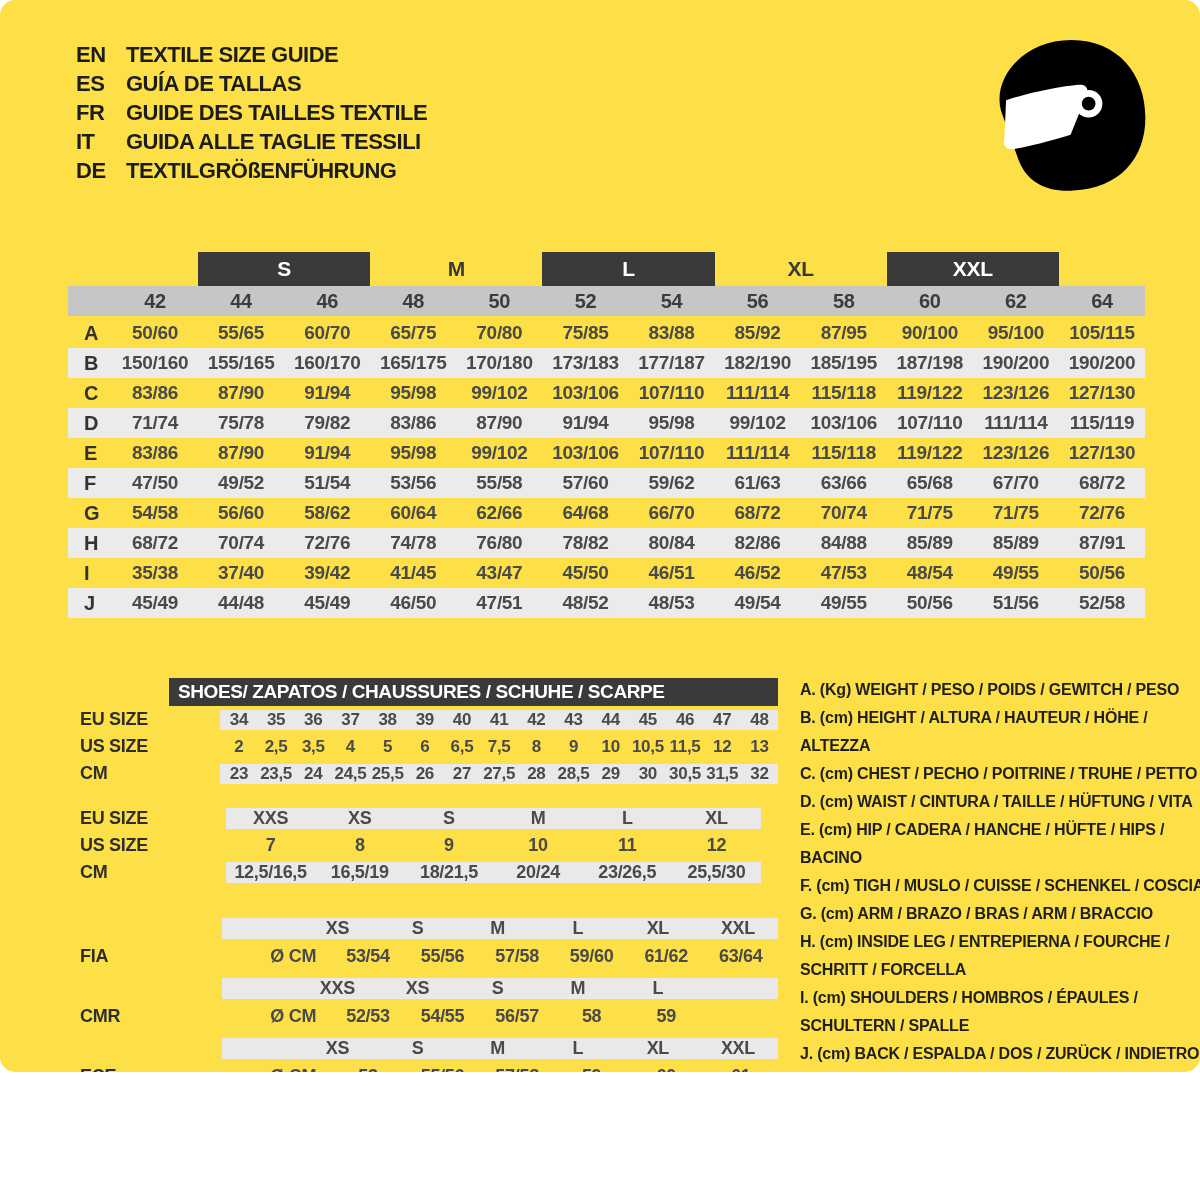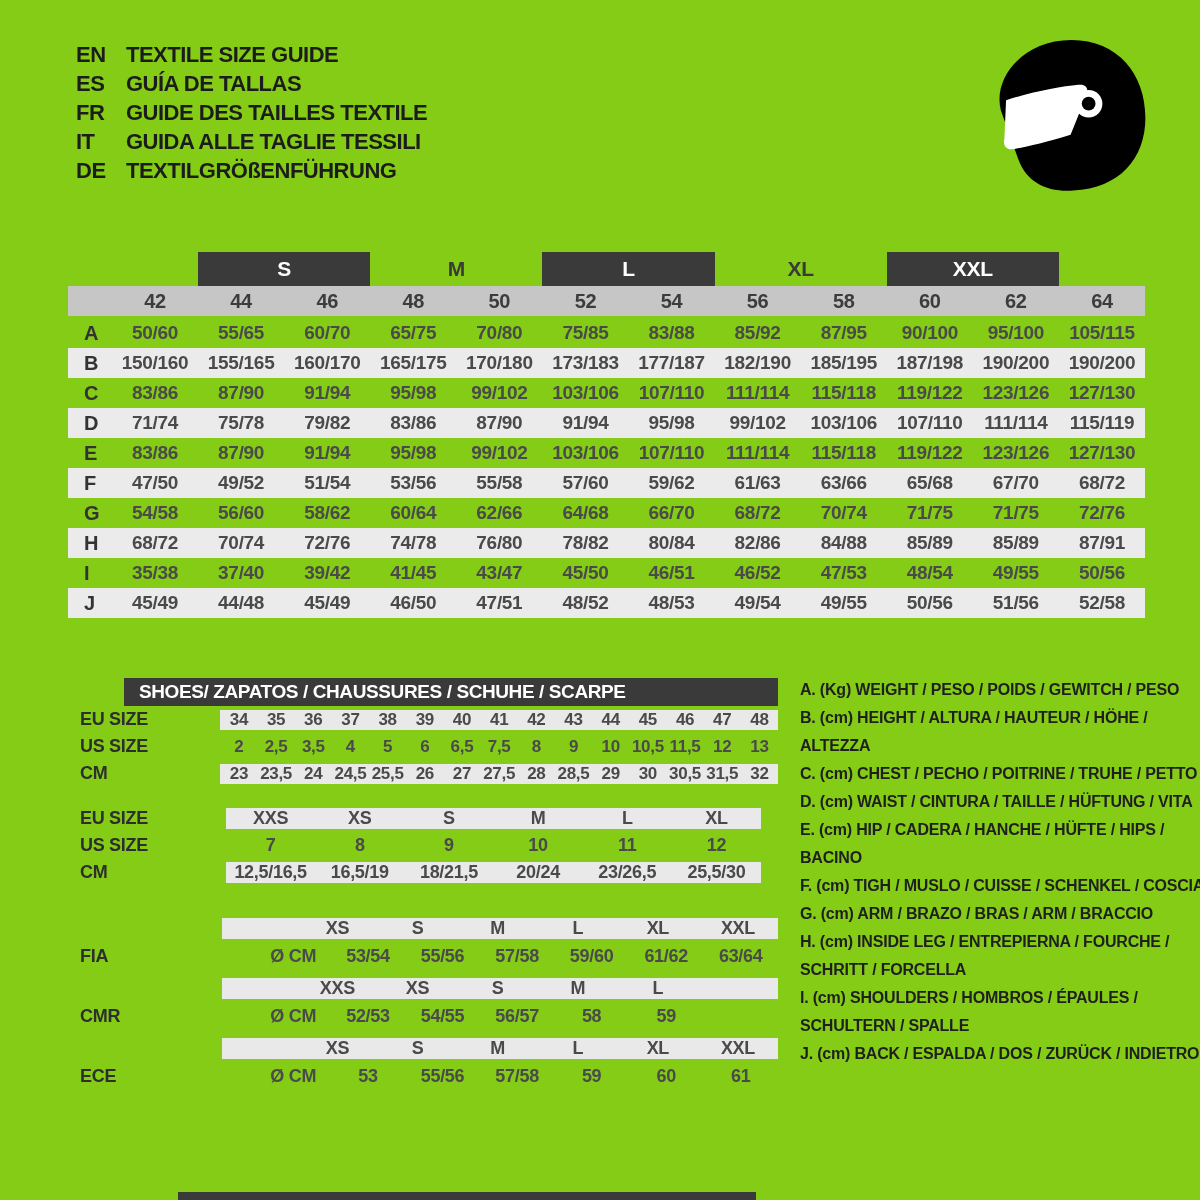--- a/index.html
+++ b/index.html
@@ -1,17 +1,17 @@
 <!DOCTYPE html>
 <html><head>
 <meta charset="utf-8">
 <style>
   html,body{margin:0;padding:0;background:#fff;}
-  .page{position:relative;width:1200px;height:1200px;background:#84cc16;overflow:hidden;
-        font-family:"Liberation Sans","DejaVu Sans",sans-serif;font-weight:700;letter-spacing:-0.3px;}
+  .page{position:relative;width:1200px;height:1072px;background:#fde047;overflow:hidden;
+        font-family:"Liberation Sans","DejaVu Sans",sans-serif;font-weight:700;letter-spacing:-0.3px;border-radius:15px;}
 
   
   .lang-block{position:absolute;left:76px;top:40px;}
   .lang-row{display:flex;height:29px;align-items:center;font-size:22px;color:#1c1c1c;letter-spacing:-0.5px;}
   .lang-code{width:50px;}
 
   
   .helmet-logo{position:absolute;left:982px;top:28px;width:172px;height:172px;}
 
   
@@ -23,21 +23,21 @@
   .euro-band{height:30px;background:#c6c6c6;margin-bottom:2px;}
   .euro-cell{display:flex;align-items:center;justify-content:center;font-size:20px;color:#3c3c3c;}
   .main-row{height:30px;}
   .main-row.striped{background:#ebebeb;}
   .row-key{display:flex;align-items:center;padding-left:16px;font-size:20px;color:#333333;}
   .main-cell{display:flex;align-items:center;justify-content:center;font-size:19px;color:#4a4a4a;}
 
   
   .bottom-left{position:absolute;left:68px;top:678px;width:710px;}
   .section-title{height:28px;line-height:28px;background:#3a3a3a;color:#ffffff;
-                 font-size:19px;padding-left:15px;box-sizing:border-box;margin-left:56px;letter-spacing:-0.4px;}
+                 font-size:19px;padding-left:9px;box-sizing:border-box;margin-left:101px;letter-spacing:-0.4px;}
   .sub-row{display:flex;height:27px;align-items:center;}
   .sub-label{width:110px;display:flex;align-items:center;padding-left:12px;font-size:18px;color:#2e2e2e;box-sizing:border-box;}
   .band{display:grid;align-items:center;margin-left:48px;}
   .band.striped{background:#e9e9e9;}
   .band.shoes{width:592px;grid-template-columns:repeat(15,1fr);}
   .band.gloves{width:535px;grid-template-columns:repeat(6,1fr);}
   .band.helm{width:577px;grid-template-columns:75px repeat(6,1fr);}
   .band-cell{text-align:center;font-size:17px;color:#4a4a4a;}
   .band.gloves .band-cell{font-size:18px;}
   .band.helm .band-cell{font-size:18px;}

